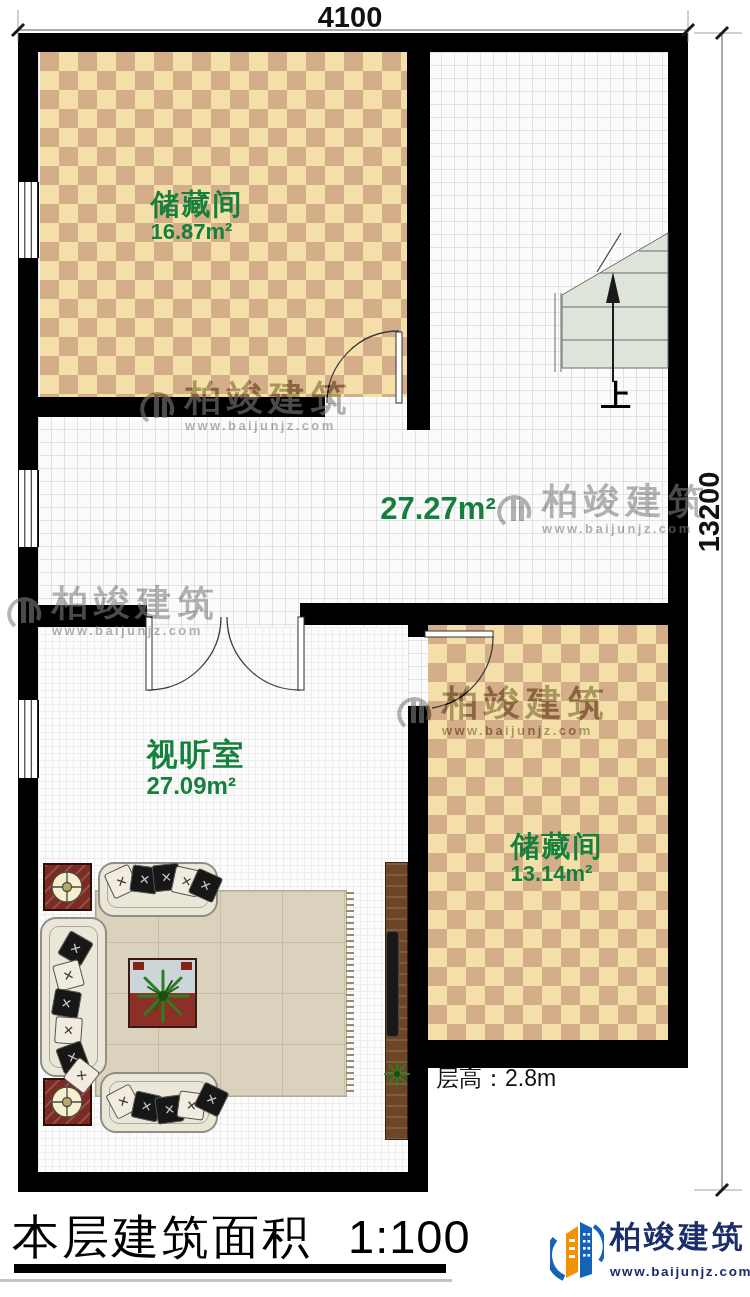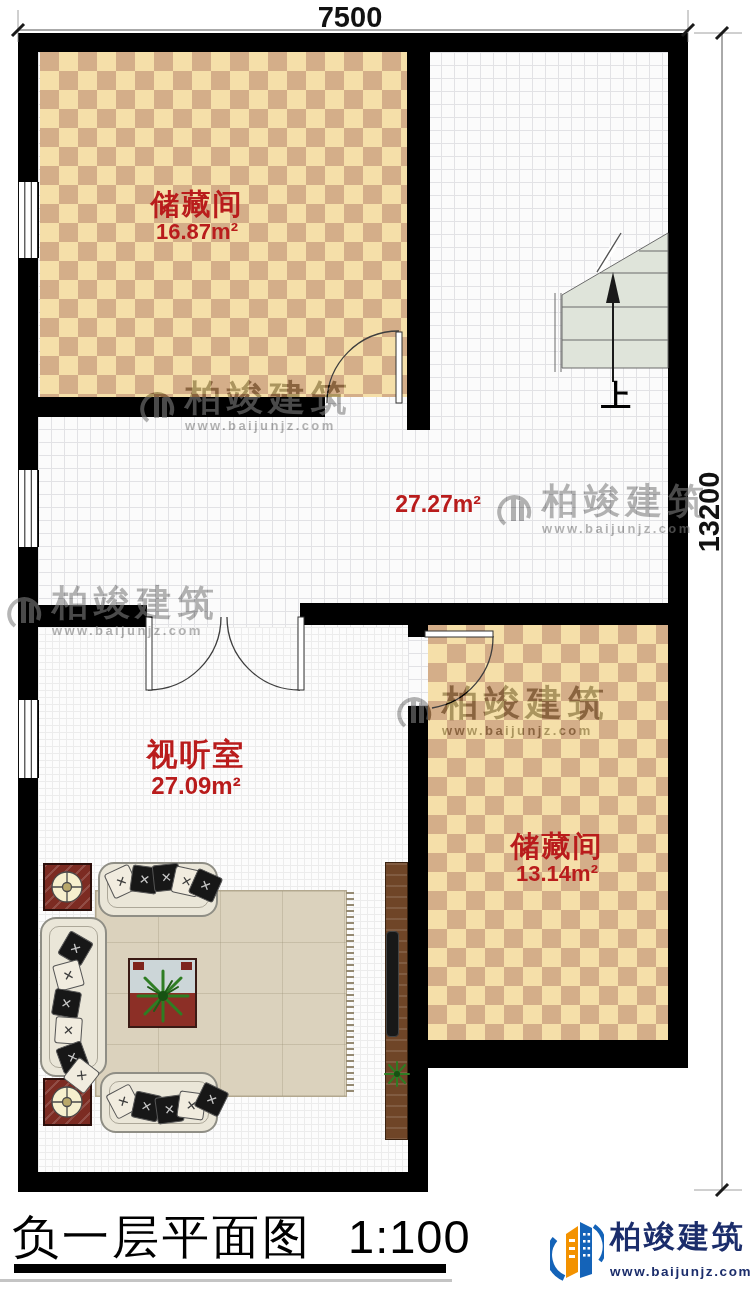--- a/index.html
+++ b/index.html
@@ -10,21 +10,21 @@
   .tile{background-color:#fbfbfb;
         background-image:linear-gradient(#e2e2e5 1px,transparent 1px),linear-gradient(90deg,#e2e2e5 1px,transparent 1px);
         background-size:13px 13px;}
   .fine{background-color:#fcfcfc;
         background-image:linear-gradient(#ececec 1px,transparent 1px),linear-gradient(90deg,#ececec 1px,transparent 1px);
         background-size:7px 7px;}
   .checker{background:repeating-conic-gradient(#f5dfa9 0% 25%, #d4ae89 0% 50%) 0 0 / 38px 38px;}
   .wall{background:#000;}
   .win{background:#fff;background-image:linear-gradient(90deg,#000 0 1px,transparent 1px);background-size:6.4px 100%;border-right:1px solid #000;}
   
-  .rlabel{position:absolute;text-align:center;color:#b91c1c;transform:translateX(-50%);line-height:1.12;white-space:nowrap;}
+  .rlabel{position:absolute;color:#15803d;transform:translateX(-50%);line-height:1.12;white-space:nowrap;}
   .rname{font-size:29px;font-weight:700;letter-spacing:2px;display:block;}
   .rarea{font-size:22px;font-weight:700;display:block;}
   .dimtext{position:absolute;font-size:29px;font-weight:700;color:#111;white-space:nowrap;}
   .uplabel{position:absolute;font-size:30px;font-weight:700;color:#000;transform:translateX(-50%);}
   .notes{position:absolute;left:436px;top:1062px;color:#111;font-size:23px;font-weight:500;line-height:1.42;white-space:nowrap;}
   
   .sofa{position:absolute;background:#eae6d8;border:2px solid #8f8e85;border-radius:16px;box-sizing:border-box;}
   .sofa::after{content:"";position:absolute;inset:7px;border:1px solid rgba(120,115,100,.55);border-radius:10px;}
   .pl{position:absolute;width:27px;height:27px;border:1px solid #555;border-radius:3px;display:flex;align-items:center;justify-content:center;font-size:13px;box-sizing:border-box;}
   .pl::before{content:"\2715";}
@@ -235,41 +235,42 @@
         <span class="n">柏竣建筑</span>
         <span class="u">www.baijunjz.com</span>
       </span>
   </div>
 
   <div class="rlabel" style="left:197px;top:188px;">
     <span class="rname">储藏间</span>
     <span class="rarea">16.87m²</span>
   </div>
   <div class="rlabel" style="left:438px;top:492px;">
-    <span class="rarea" style="font-size:23px;">27.27m²</span>
+    <span class="rarea" style="font-size:31px;">27.27m²</span>
   </div>
   <div class="rlabel" style="left:196px;top:738px;">
     <span class="rname" style="font-size:31px;">视听室</span>
     <span class="rarea" style="font-size:24px;">27.09m²</span>
   </div>
   <div class="rlabel" style="left:557px;top:830px;">
     <span class="rname">储藏间</span>
     <span class="rarea">13.14m²</span>
   </div>
 
   <div class="uplabel" style="left:616px;top:376px;">上</div>
 
-  <div class="dimtext" style="left:350px;top:1px;transform:translateX(-50%);">7500</div>
+  <div class="dimtext" style="left:350px;top:1px;transform:translateX(-50%);">4100</div>
   <div class="dimtext" style="left:709px;top:512px;transform:translate(-50%,-50%) rotate(-90deg);">13200</div>
 
   <div class="notes">
+    <div>层高：2.8m</div>
   </div>
 
   <div class="ftitle">
-    <span>负一层平面图</span><span class="scale">1:100</span>
+    <span>本层建筑面积</span><span class="scale">1:100</span>
   </div>
   <div class="uline1"></div>
   <div class="uline2"></div>
 
   <div class="brand">
     <svg width="54" height="68" viewBox="0 0 54 68">
       <path d="M14 62 A25 25 0 0 1 5 23" fill="none" stroke="#1463b8" stroke-width="6"></path>
       <path d="M44 10 A25 25 0 0 1 50 45" fill="none" stroke="#1463b8" stroke-width="4"></path>
       <polygon points="16,18 28,10 28,56 16,62" fill="#f39200"></polygon>
       <g fill="#fff">

